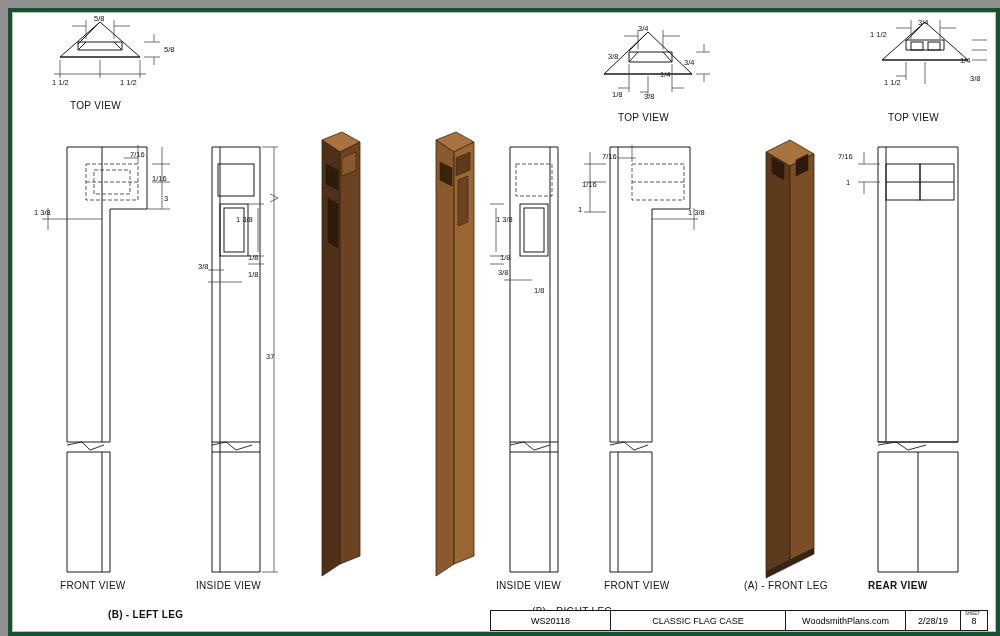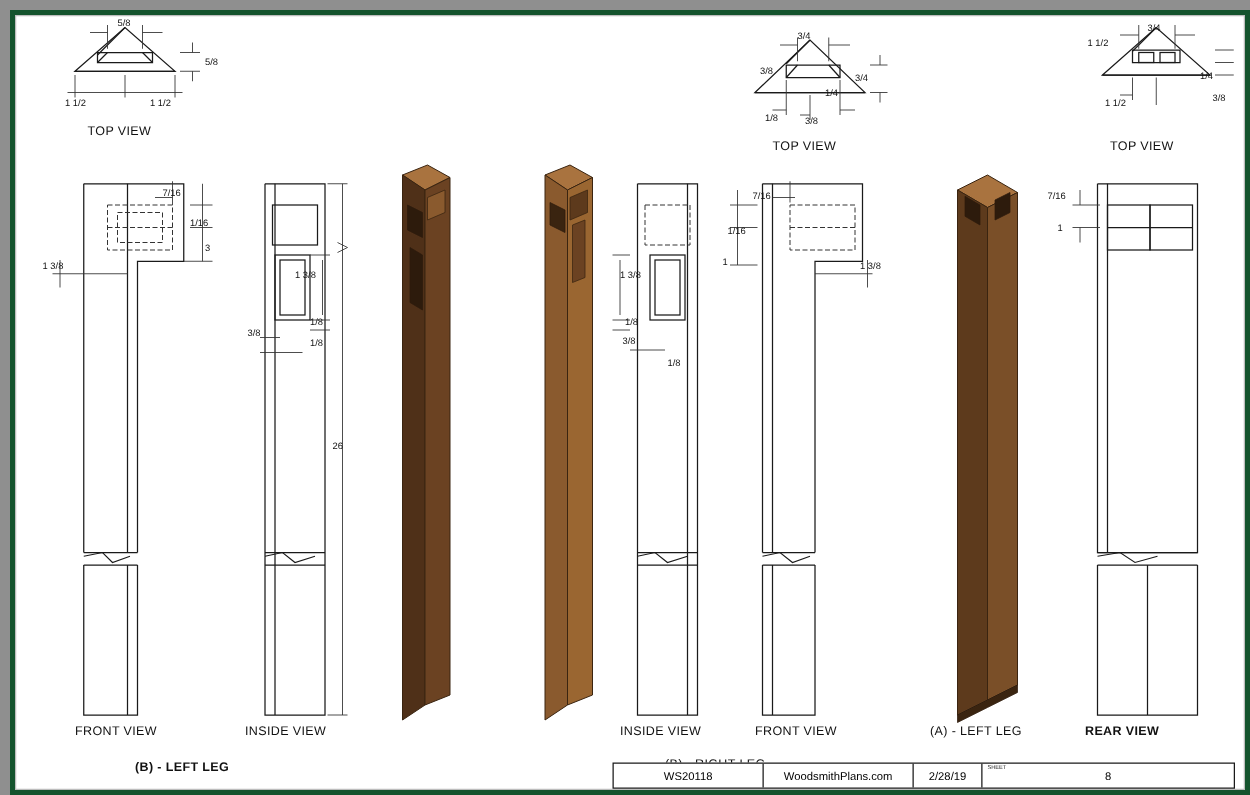--- a/index.html
+++ b/index.html
@@ -241,21 +241,21 @@
 
   <div class="dim" style="left:118px;top:138px;">7/16</div>
   <div class="dim" style="left:140px;top:162px;">1/16</div>
   <div class="dim" style="left:152px;top:182px;">3</div>
   <div class="dim" style="left:22px;top:196px;">1 3/8</div>
 
   <div class="dim" style="left:224px;top:203px;">1 3/8</div>
   <div class="dim" style="left:236px;top:241px;">1/8</div>
   <div class="dim" style="left:186px;top:250px;">3/8</div>
   <div class="dim" style="left:236px;top:258px;">1/8</div>
-  <div class="dim" style="left:254px;top:340px;">26</div>
+  <div class="dim" style="left:254px;top:340px;">37</div>
 
   <div class="dim" style="left:484px;top:203px;">1 3/8</div>
   <div class="dim" style="left:488px;top:241px;">1/8</div>
   <div class="dim" style="left:486px;top:256px;">3/8</div>
   <div class="dim" style="left:522px;top:274px;">1/8</div>
 
   <div class="dim" style="left:590px;top:140px;">7/16</div>
   <div class="dim" style="left:570px;top:168px;">1/16</div>
   <div class="dim" style="left:566px;top:193px;">1</div>
   <div class="dim" style="left:676px;top:196px;">1 3/8</div>
@@ -264,24 +264,25 @@
   <div class="dim" style="left:834px;top:166px;">1</div>
 
   <div class="cap" style="left:48px;top:568px;">FRONT VIEW</div>
   <div class="cap" style="left:184px;top:568px;">INSIDE VIEW</div>
   <div class="cap" style="left:484px;top:568px;">INSIDE VIEW</div>
   <div class="cap" style="left:592px;top:568px;">FRONT VIEW</div>
   <div class="cap" style="left:856px;top:568px;font-weight:bold;">REAR VIEW</div>
 
   <div class="cap" style="left:96px;top:597px;font-weight:bold;">(B) - LEFT LEG</div>
   <div class="cap" style="left:520px;top:594px;">(B) - RIGHT LEG</div>
-  <div class="cap" style="left:732px;top:568px;">(A) - LEFT LEG</div>
+  <div class="cap" style="left:732px;top:568px;">(A) - FRONT LEG</div>
 
   <div id="titleblock">
     <div class="tb-code">WS20118</div>
+    <div class="tb-name">CLASSIC FLAG CASE</div>
     <div class="tb-site">WoodsmithPlans.com</div>
     <div class="tb-date">2/28/19</div>
     <div class="tb-pg">
       <span class="shn">SHEET</span>
       <span>8</span>
     </div>
   </div>
 
  </div>
 </div>

